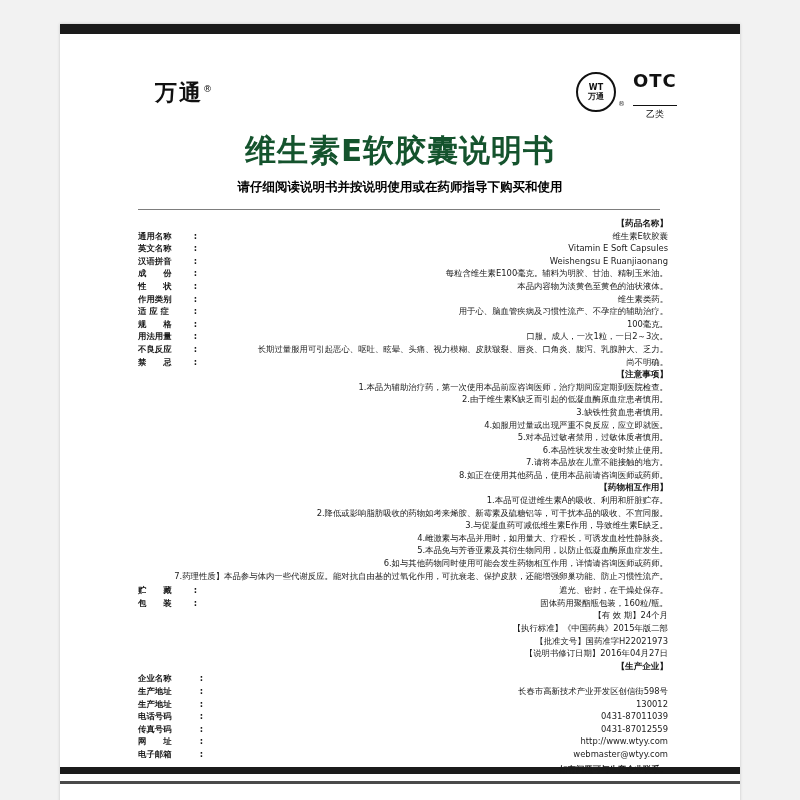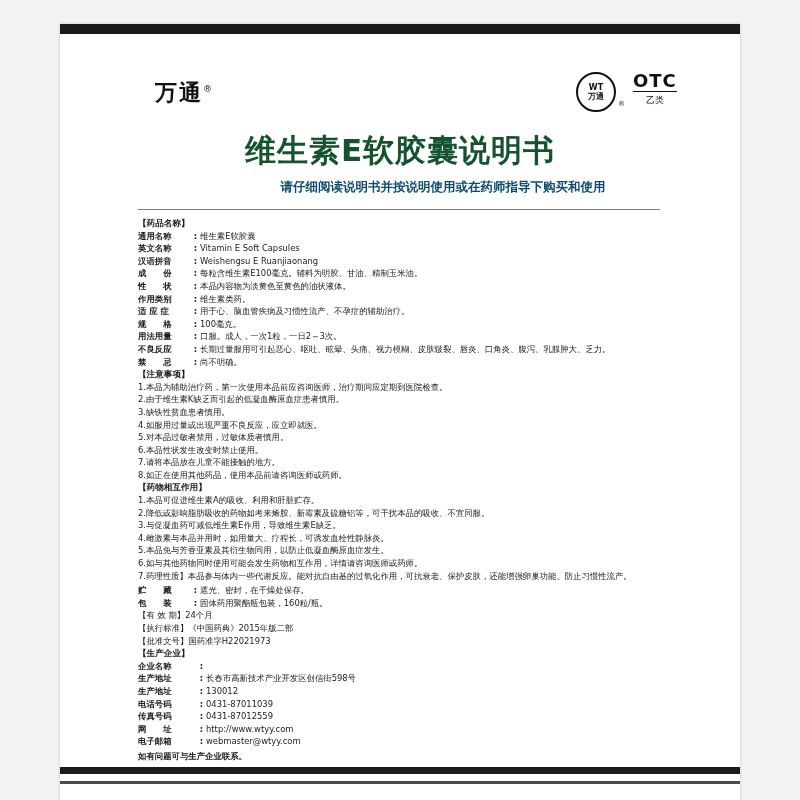--- a/index.html
+++ b/index.html
@@ -47,39 +47,39 @@
   }
   .logo-circle span{display:block;}
   .logo-reg{
     position:absolute;left:558px;top:66px;font-size:7px;color:#333;
   }
   .otc{
     position:absolute;left:573px;top:36px;text-align:center;
   }
   .otc .otc-main{
     font-size:18px;font-weight:bold;color:#111;letter-spacing:1px;
-    border-bottom:1.5px solid #111;padding-bottom:0;
+    border-bottom:1.5px solid #111;padding-bottom:14px;
   }
   .otc .otc-sub{font-size:9px;color:#111;margin-top:2px;}
   .title{
     position:absolute;left:0;top:96px;width:100%;
     text-align:center;font-size:31px;font-weight:bold;color:#14532d;
     letter-spacing:1px;
   }
   .subtitle{
     position:absolute;left:0;top:145px;width:100%;
-    text-align:center;font-size:12.5px;font-weight:bold;color:#0c4a6e;padding-left:43px;
+    text-align:center;font-size:12.5px;font-weight:bold;color:#000000;
   }
   .hr{
     position:absolute;left:78px;top:175px;width:522px;height:1px;background:#7d7d7d;
   }
   
   .body{
     position:absolute;left:78px;top:183px;width:530px;
-    font-size:8.4px;line-height:12.6px;color:#1a1a1a;
+    font-size:8.4px;line-height:12.6px;color:#1a1a1a;text-align:right;
   }
   .sec-head{font-weight:bold;font-size:8.6px;margin:0;white-space:nowrap;}
   .row{display:flex;white-space:nowrap;}
   .row .lbl{
     width:62px;flex:0 0 62px;font-weight:bold;
     display:flex;justify-content:space-between;
   }
   .row .lbl b{font-weight:bold;}
   .row .colon{margin-right:3px;}
   .row .val{flex:1;white-space:normal;}
@@ -230,20 +230,21 @@
         <span class="lbl">
             <b>包　　装</b>
             <span class="colon">:</span>
           </span>
         <span class="val">固体药用聚酯瓶包装，160粒/瓶。</span>
       </div>
 
       <p class="ln">【有 效 期】24个月</p>
       <p class="ln">【执行标准】《中国药典》2015年版二部</p>
       <p class="ln">【批准文号】国药准字H22021973</p>
+      <p class="ln">【说明书修订日期】2016年04月27日</p>
 
       <p class="sec-head ln">【生产企业】</p>
       <div class="contact">
         <div class="row">
           <span class="lbl">
               <b>企业名称</b>
               <span class="colon">:</span>
             </span>
         </div>
         <div class="row">

